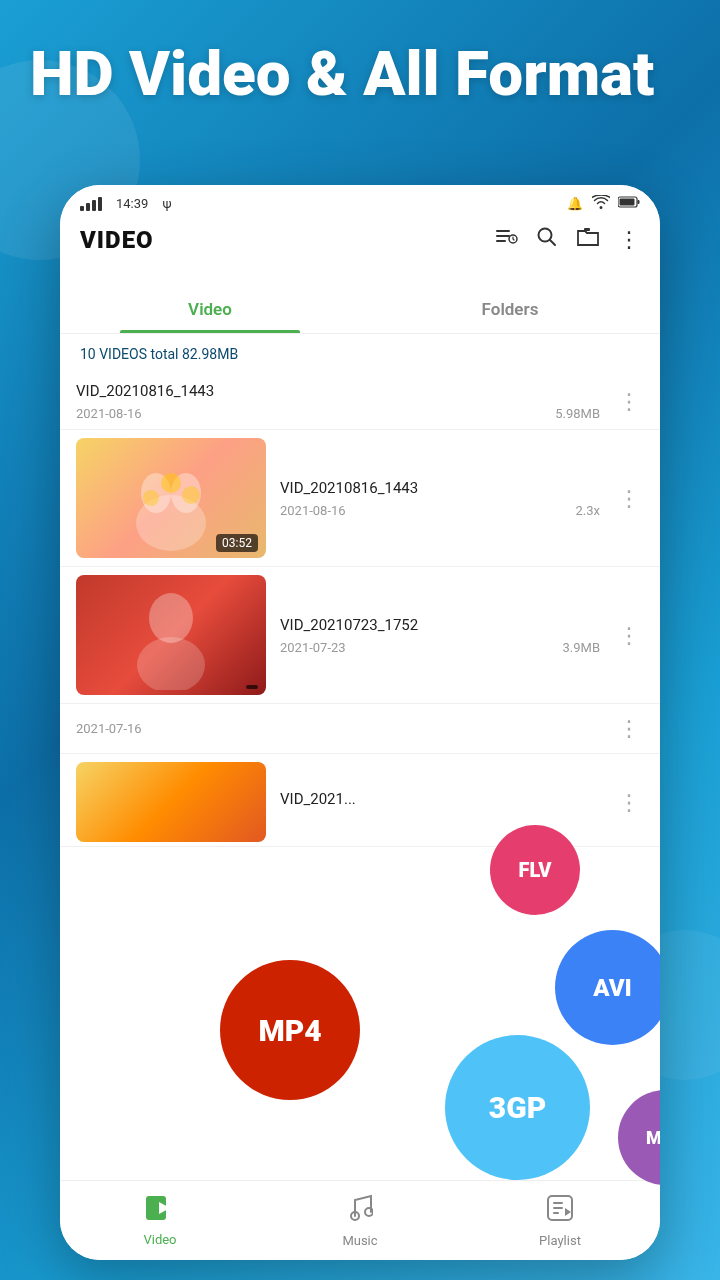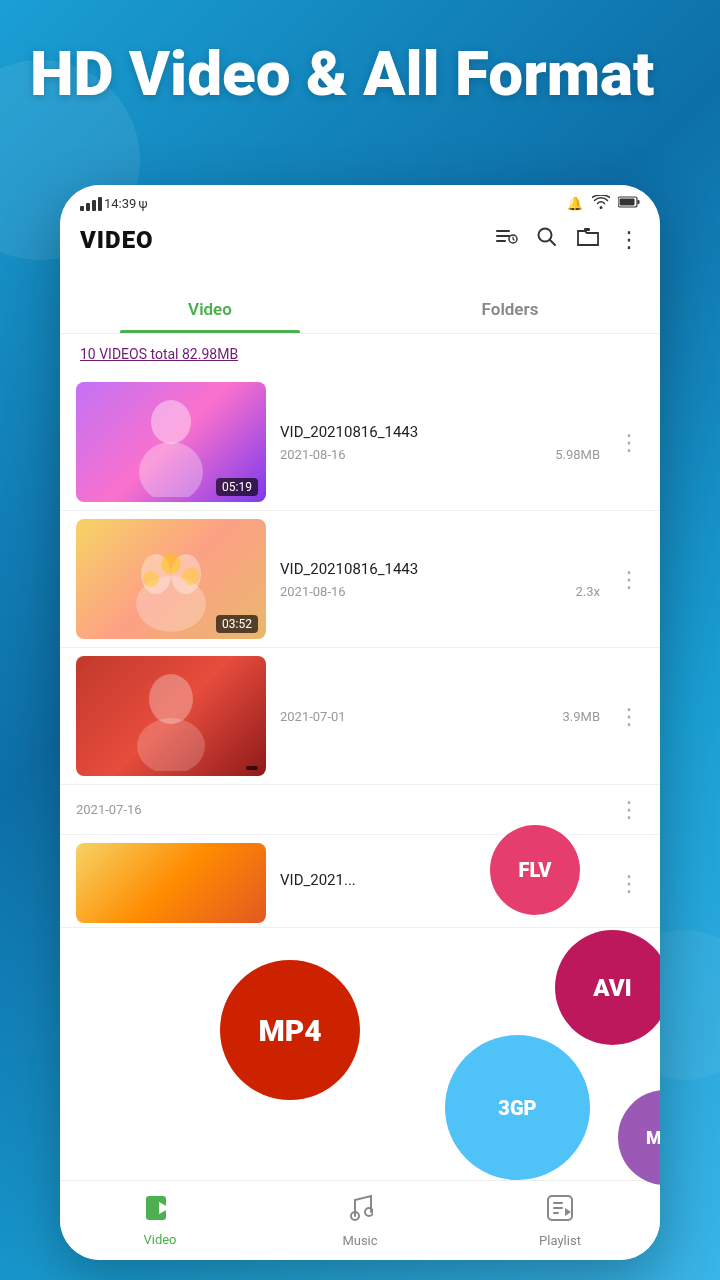--- a/index.html
+++ b/index.html
@@ -58,21 +58,21 @@
     
     .status-bar {
       background: white;
       padding: 10px 20px 5px;
       display: flex;
       justify-content: space-between;
       align-items: center;
       font-size: 13px;
       color: #333;
     }
-    .status-left { display: flex; align-items: center; gap: 2px; }
+    .status-left { display: flex; align-items: center; gap: 14px; }
     .status-right { display: flex; align-items: center; gap: 8px; }
     .signal-bars { display: flex; align-items: flex-end; gap: 2px; }
     .signal-bar {
       width: 4px;
       background: #333;
       border-radius: 1px;
     }
 
     
     .app-header {
@@ -120,23 +120,22 @@
       bottom: 0; left: 20%; right: 20%;
       height: 3px;
       background: #4CAF50;
       border-radius: 2px 2px 0 0;
     }
 
     
     .video-count {
       padding: 12px 20px;
       font-size: 14px;
-      color: #701a75;
-      background: white;
-      text-decoration: underline;
+      color: #0c4a6e;
+      background: white;
     }
 
     
     .video-list {
       background: white;
       overflow-y: auto;
       flex: 1;
     }
     .video-item {
       display: flex;
@@ -328,29 +327,20 @@
     <div class="tabs">
       <div class="tab active">Video</div>
       <div class="tab">Folders</div>
     </div>
 
     <div class="video-count">10 VIDEOS total 82.98MB</div>
 
     <div class="video-list">
 
       <div class="video-item">
-        <div class="thumbnail-wrap">
-          <div class="thumb-1" style="width:100%;height:100%;display:flex;align-items:center;justify-content:center;">
-            <svg width="80" height="110" viewBox="0 0 80 110">
-              <ellipse cx="40" cy="35" rx="20" ry="22" fill="rgba(255,255,255,0.4)"></ellipse>
-              <ellipse cx="40" cy="85" rx="32" ry="30" fill="rgba(255,255,255,0.3)"></ellipse>
-            </svg>
-          </div>
-          <div class="duration-badge">05:19</div>
-        </div>
         <div class="video-info">
           <div class="video-title">VID_20210816_1443</div>
           <div class="video-meta">
             <span>2021-08-16</span>
             <span>5.98MB</span>
           </div>
         </div>
         <span class="more-icon">⋮</span>
       </div>
 
@@ -383,22 +373,23 @@
         <div class="thumbnail-wrap">
           <div class="thumb-3" style="width:100%;height:100%;display:flex;align-items:center;justify-content:center;">
             <svg width="80" height="110" viewBox="0 0 80 110">
               <ellipse cx="40" cy="38" rx="22" ry="25" fill="rgba(255,255,255,0.3)"></ellipse>
               <ellipse cx="40" cy="85" rx="34" ry="28" fill="rgba(255,255,255,0.2)"></ellipse>
             </svg>
           </div>
           <div class="duration-badge"></div>
         </div>
         <div class="video-info">
+          <div class="video-title">VID_20210723_1752</div>
           <div class="video-meta">
-            <span>2021-07-01</span>
+            <span>2021-07-23</span>
             <span>3.9MB</span>
           </div>
         </div>
         <span class="more-icon">⋮</span>
       </div>
 
       <div class="video-item">
         <div class="video-info">
           <div class="video-meta">
             <span>2021-07-16</span>
@@ -421,23 +412,23 @@
     </div>
   </div>
 
   <div class="format-badges">
 
 
     <div class="format-badge" style="background:#e53e6e;width:90px;height:90px;top:60px;left:370px;font-size:20px;">FLV</div>
 
     <div class="format-badge" style="background:#cc2200;width:140px;height:140px;top:195px;left:100px;font-size:30px;">MP4</div>
 
-    <div class="format-badge" style="background:#be185d;width:115px;height:115px;top:165px;left:435px;font-size:24px;">AVI</div>
-
-    <div class="format-badge" style="background:#4fc3f7;width:145px;height:145px;top:270px;left:325px;font-size:20px;">3GP</div>
+    <div class="format-badge" style="background:#3b82f6;width:115px;height:115px;top:165px;left:435px;font-size:24px;">AVI</div>
+
+    <div class="format-badge" style="background:#4fc3f7;width:145px;height:145px;top:270px;left:325px;font-size:30px;">3GP</div>
 
     <div class="format-badge" style="background:#9b59b6;width:95px;height:95px;top:325px;left:498px;font-size:18px;">MKV</div>
 
   </div>
 
   <div class="bottom-nav">
     <div class="nav-item active">
       <span class="nav-icon" style="color:#4CAF50;">
         <svg width="30" height="26" viewBox="0 0 30 26" fill="none">
           <rect x="1" y="1" width="20" height="24" rx="3" fill="#4CAF50"></rect>

